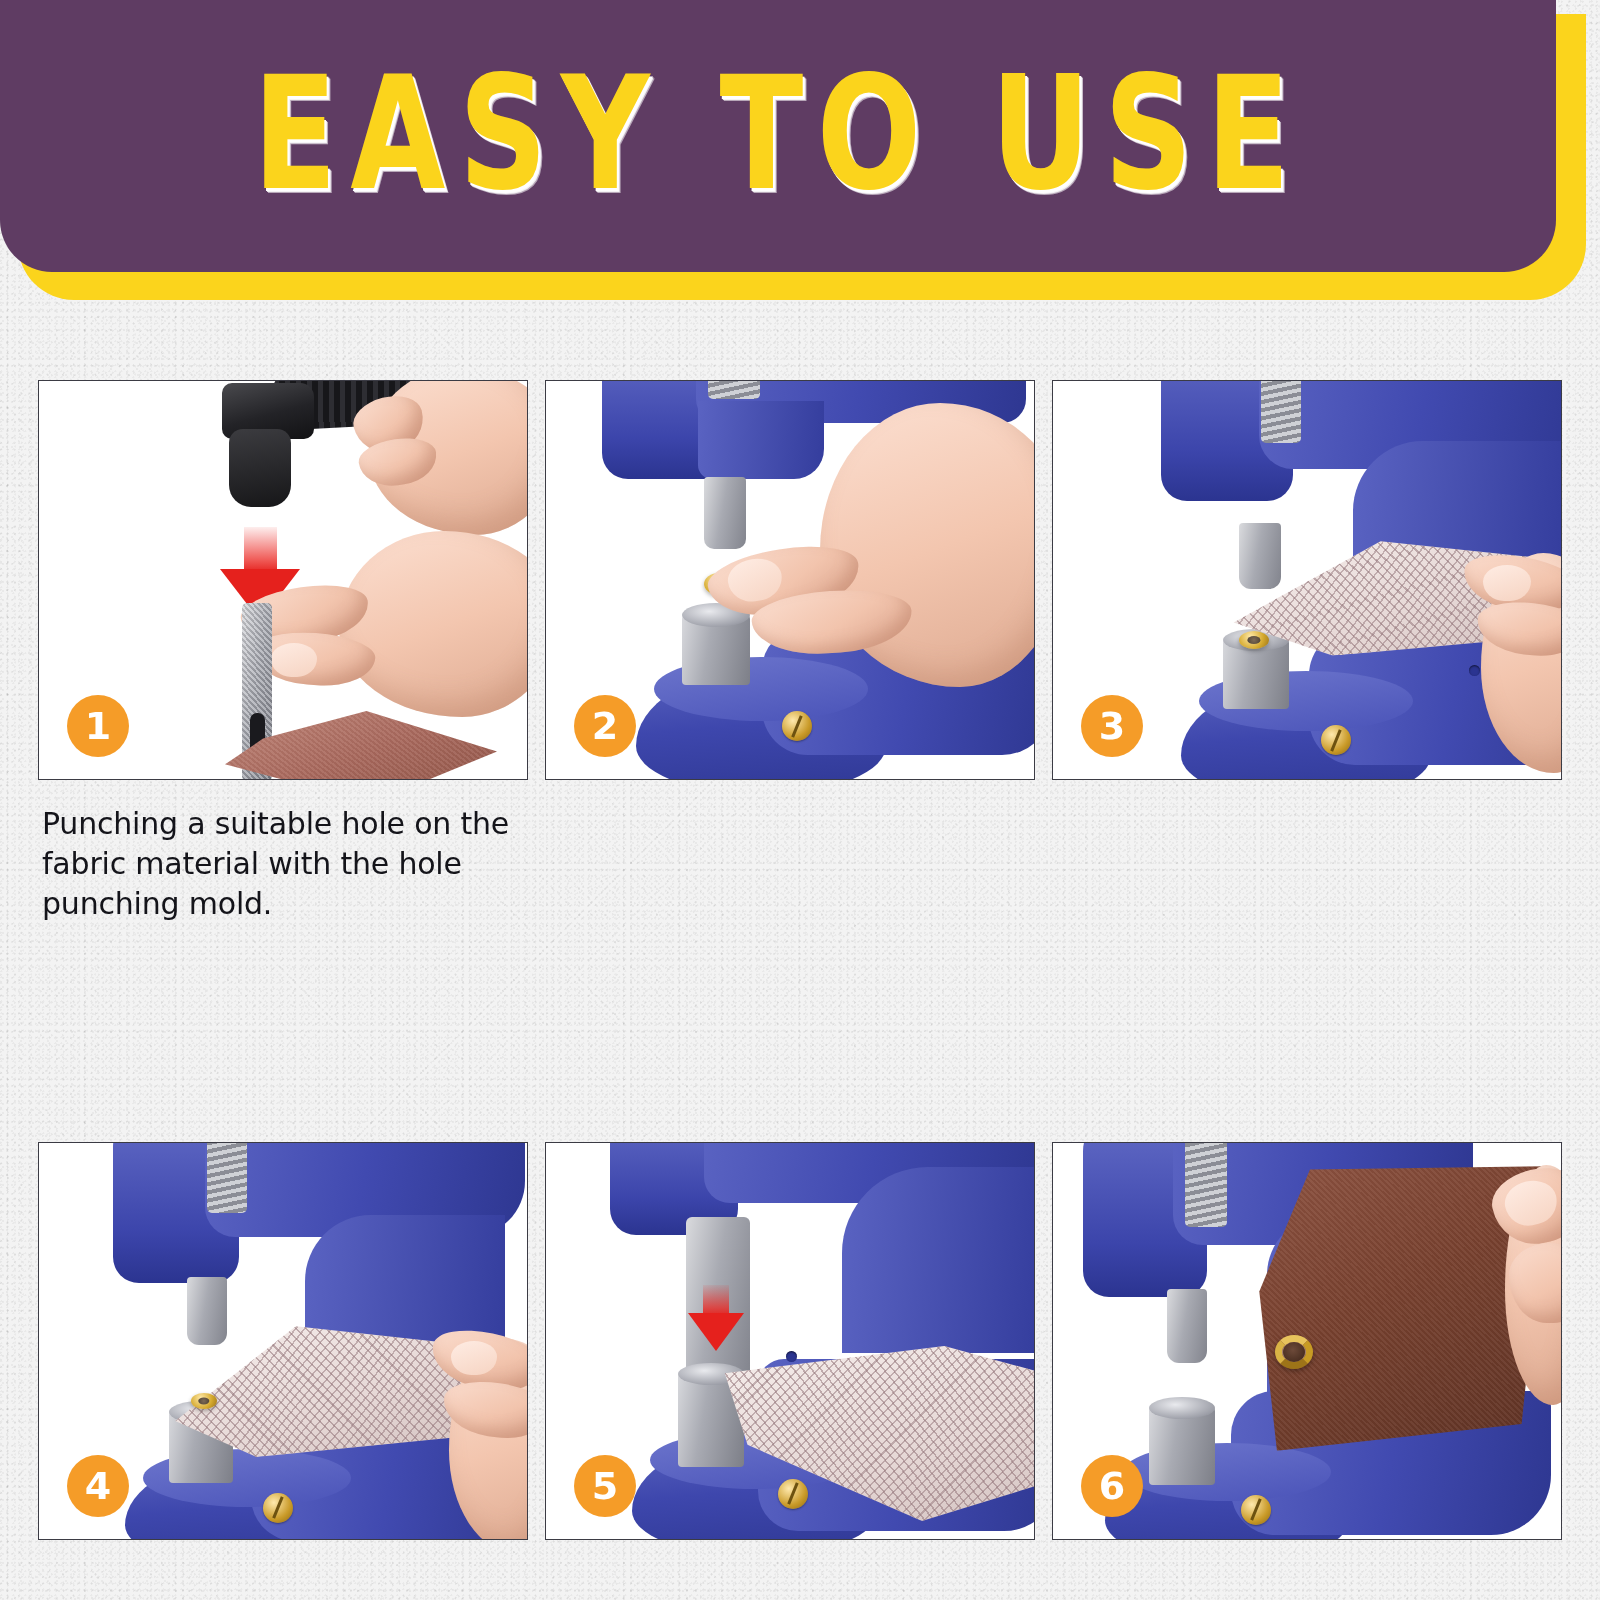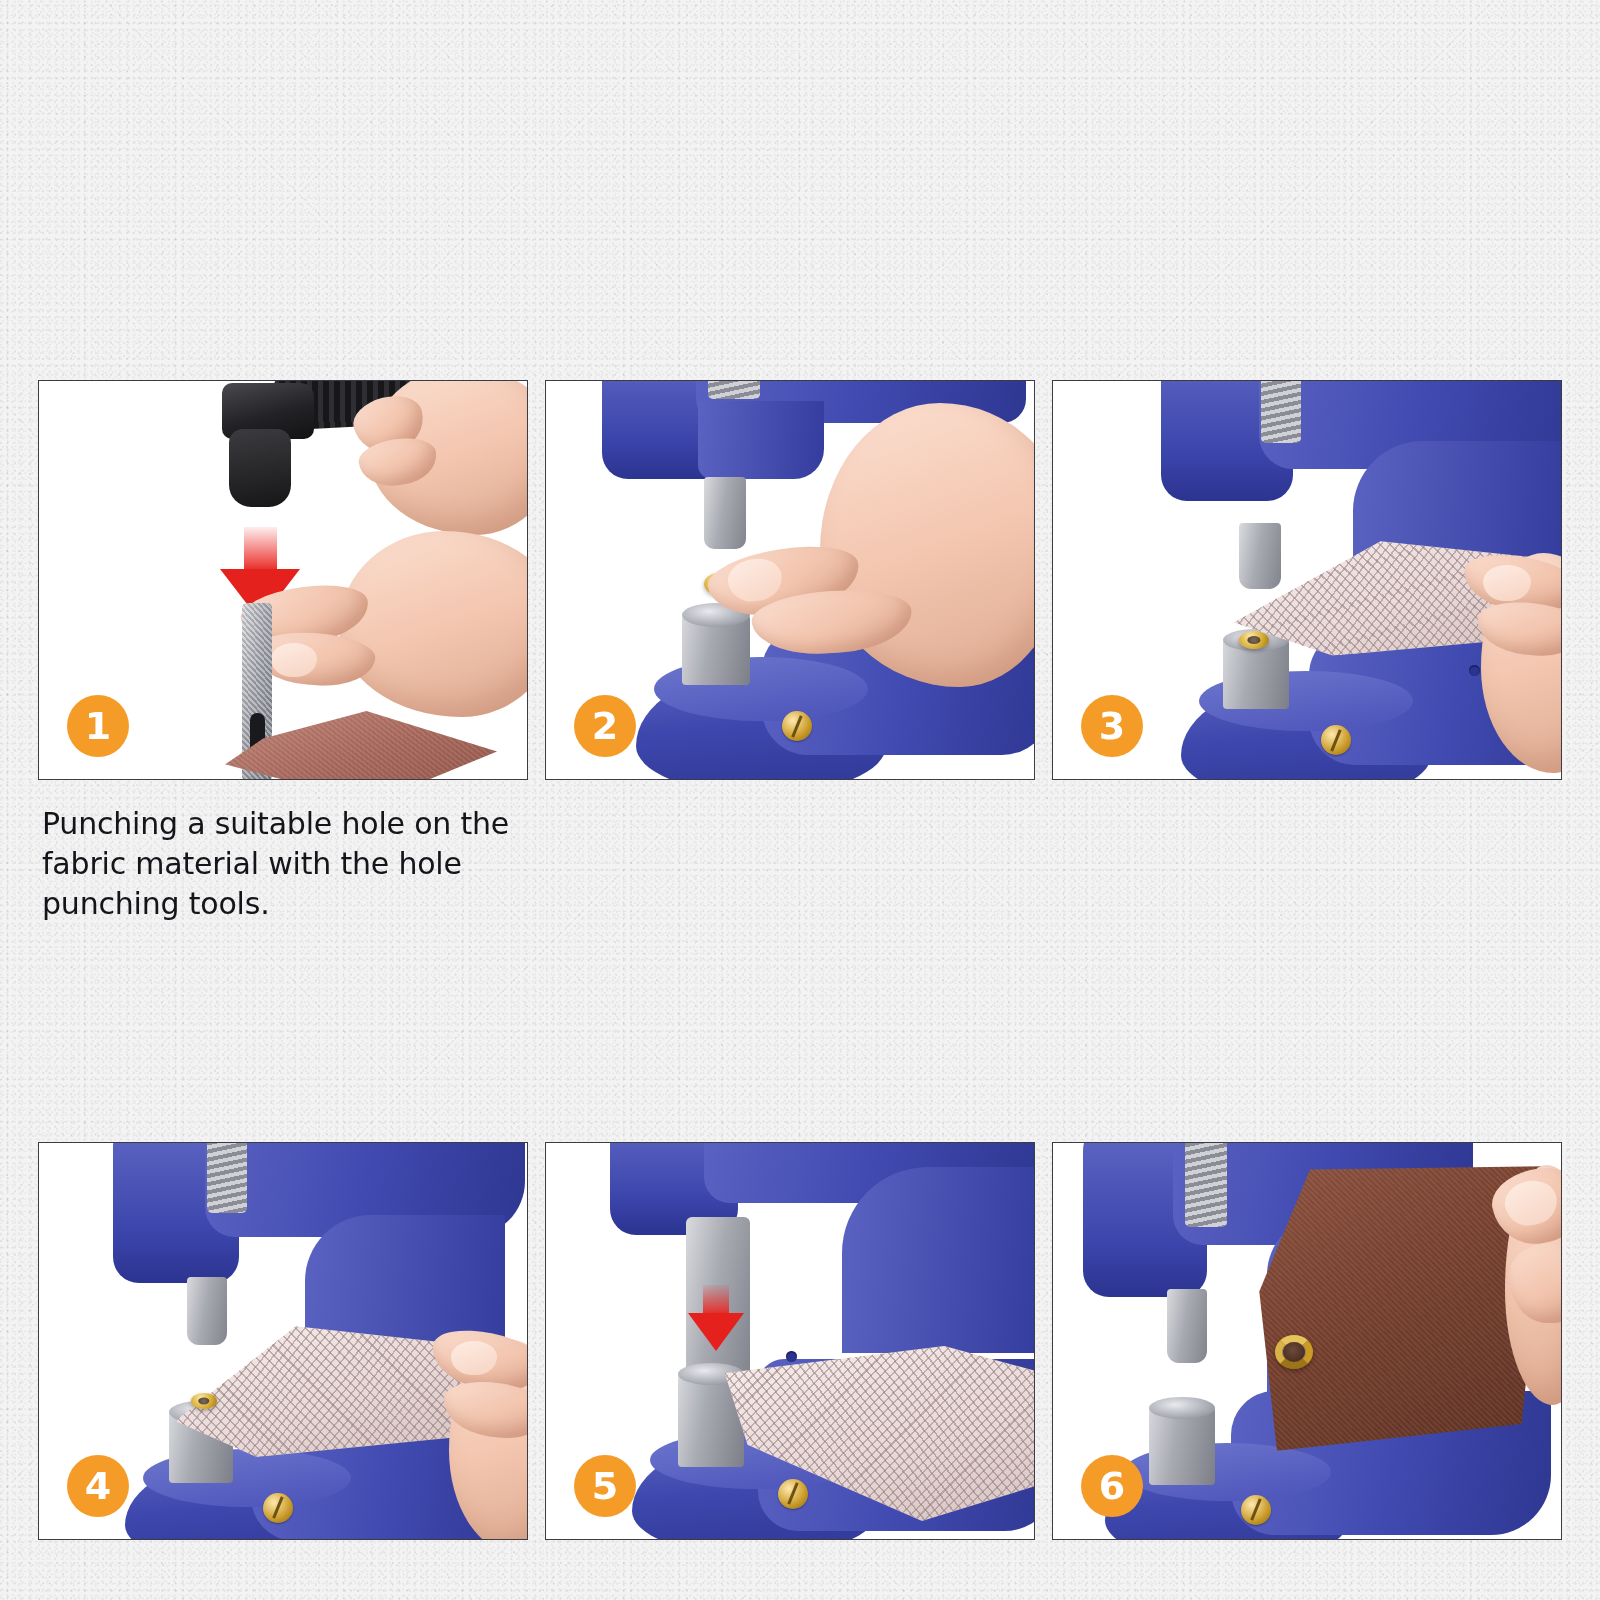--- a/index.html
+++ b/index.html
@@ -344,20 +344,26 @@
     background: radial-gradient(circle at 45% 40%, #6d4a39, #3c2418);
   }
 </style>
 </head>
 <body>
 
 <div class="page-noise"></div>
 
 <div class="page">
 
+  <div class="banner-wrap">
+    <div class="banner-shadow"></div>
+    <div class="banner">
+      <div class="banner-title">EASY TO USE</div>
+    </div>
+  </div>
 
   <div class="grid">
 
     <div class="step">
       <div class="photo">
         <div class="scene">
 
           <div class="hammer-grip" style="left:236px; top:-6px; width:150px; height:52px; transform:rotate(-3deg);"></div>
           <div class="hammer-head" style="left:183px; top:2px; width:92px; height:56px;"></div>
           <div class="hammer-face" style="left:190px; top:48px; width:62px; height:78px;"></div>
@@ -381,21 +387,21 @@
           </div>
 
           <div class="punch-tool" style="left:203px; top:222px; width:30px; height:178px;"></div>
           <div class="punch-slot" style="left:211px; top:332px; width:15px; height:50px;"></div>
 
           <div class="leather-pink" style="left:186px; top:330px; width:272px; height:92px;
                       clip-path: polygon(14% 30%, 52% 0%, 100% 44%, 54% 100%, 0% 58%);"></div>
           <div class="badge">1</div>
         </div>
       </div>
-      <div class="caption">Punching a suitable hole on the fabric material with the hole punching tools.</div>
+      <div class="caption">Punching a suitable hole on the fabric material with the hole punching mold.</div>
     </div>
 
     <div class="step">
       <div class="photo">
         <div class="scene">
 
           <div class="m-head" style="left:56px; top:-38px; width:132px; height:136px;"></div>
           <div class="m-arm" style="left:150px; top:-40px; width:330px; height:82px; border-radius:0 0 24px 24px;"></div>
           <div class="spring" style="left:162px; top:-34px; width:52px; height:52px;"></div>
           <div class="m-neck" style="left:152px; top:20px; width:126px; height:78px; border-radius:0 0 30px 14px;"></div>

